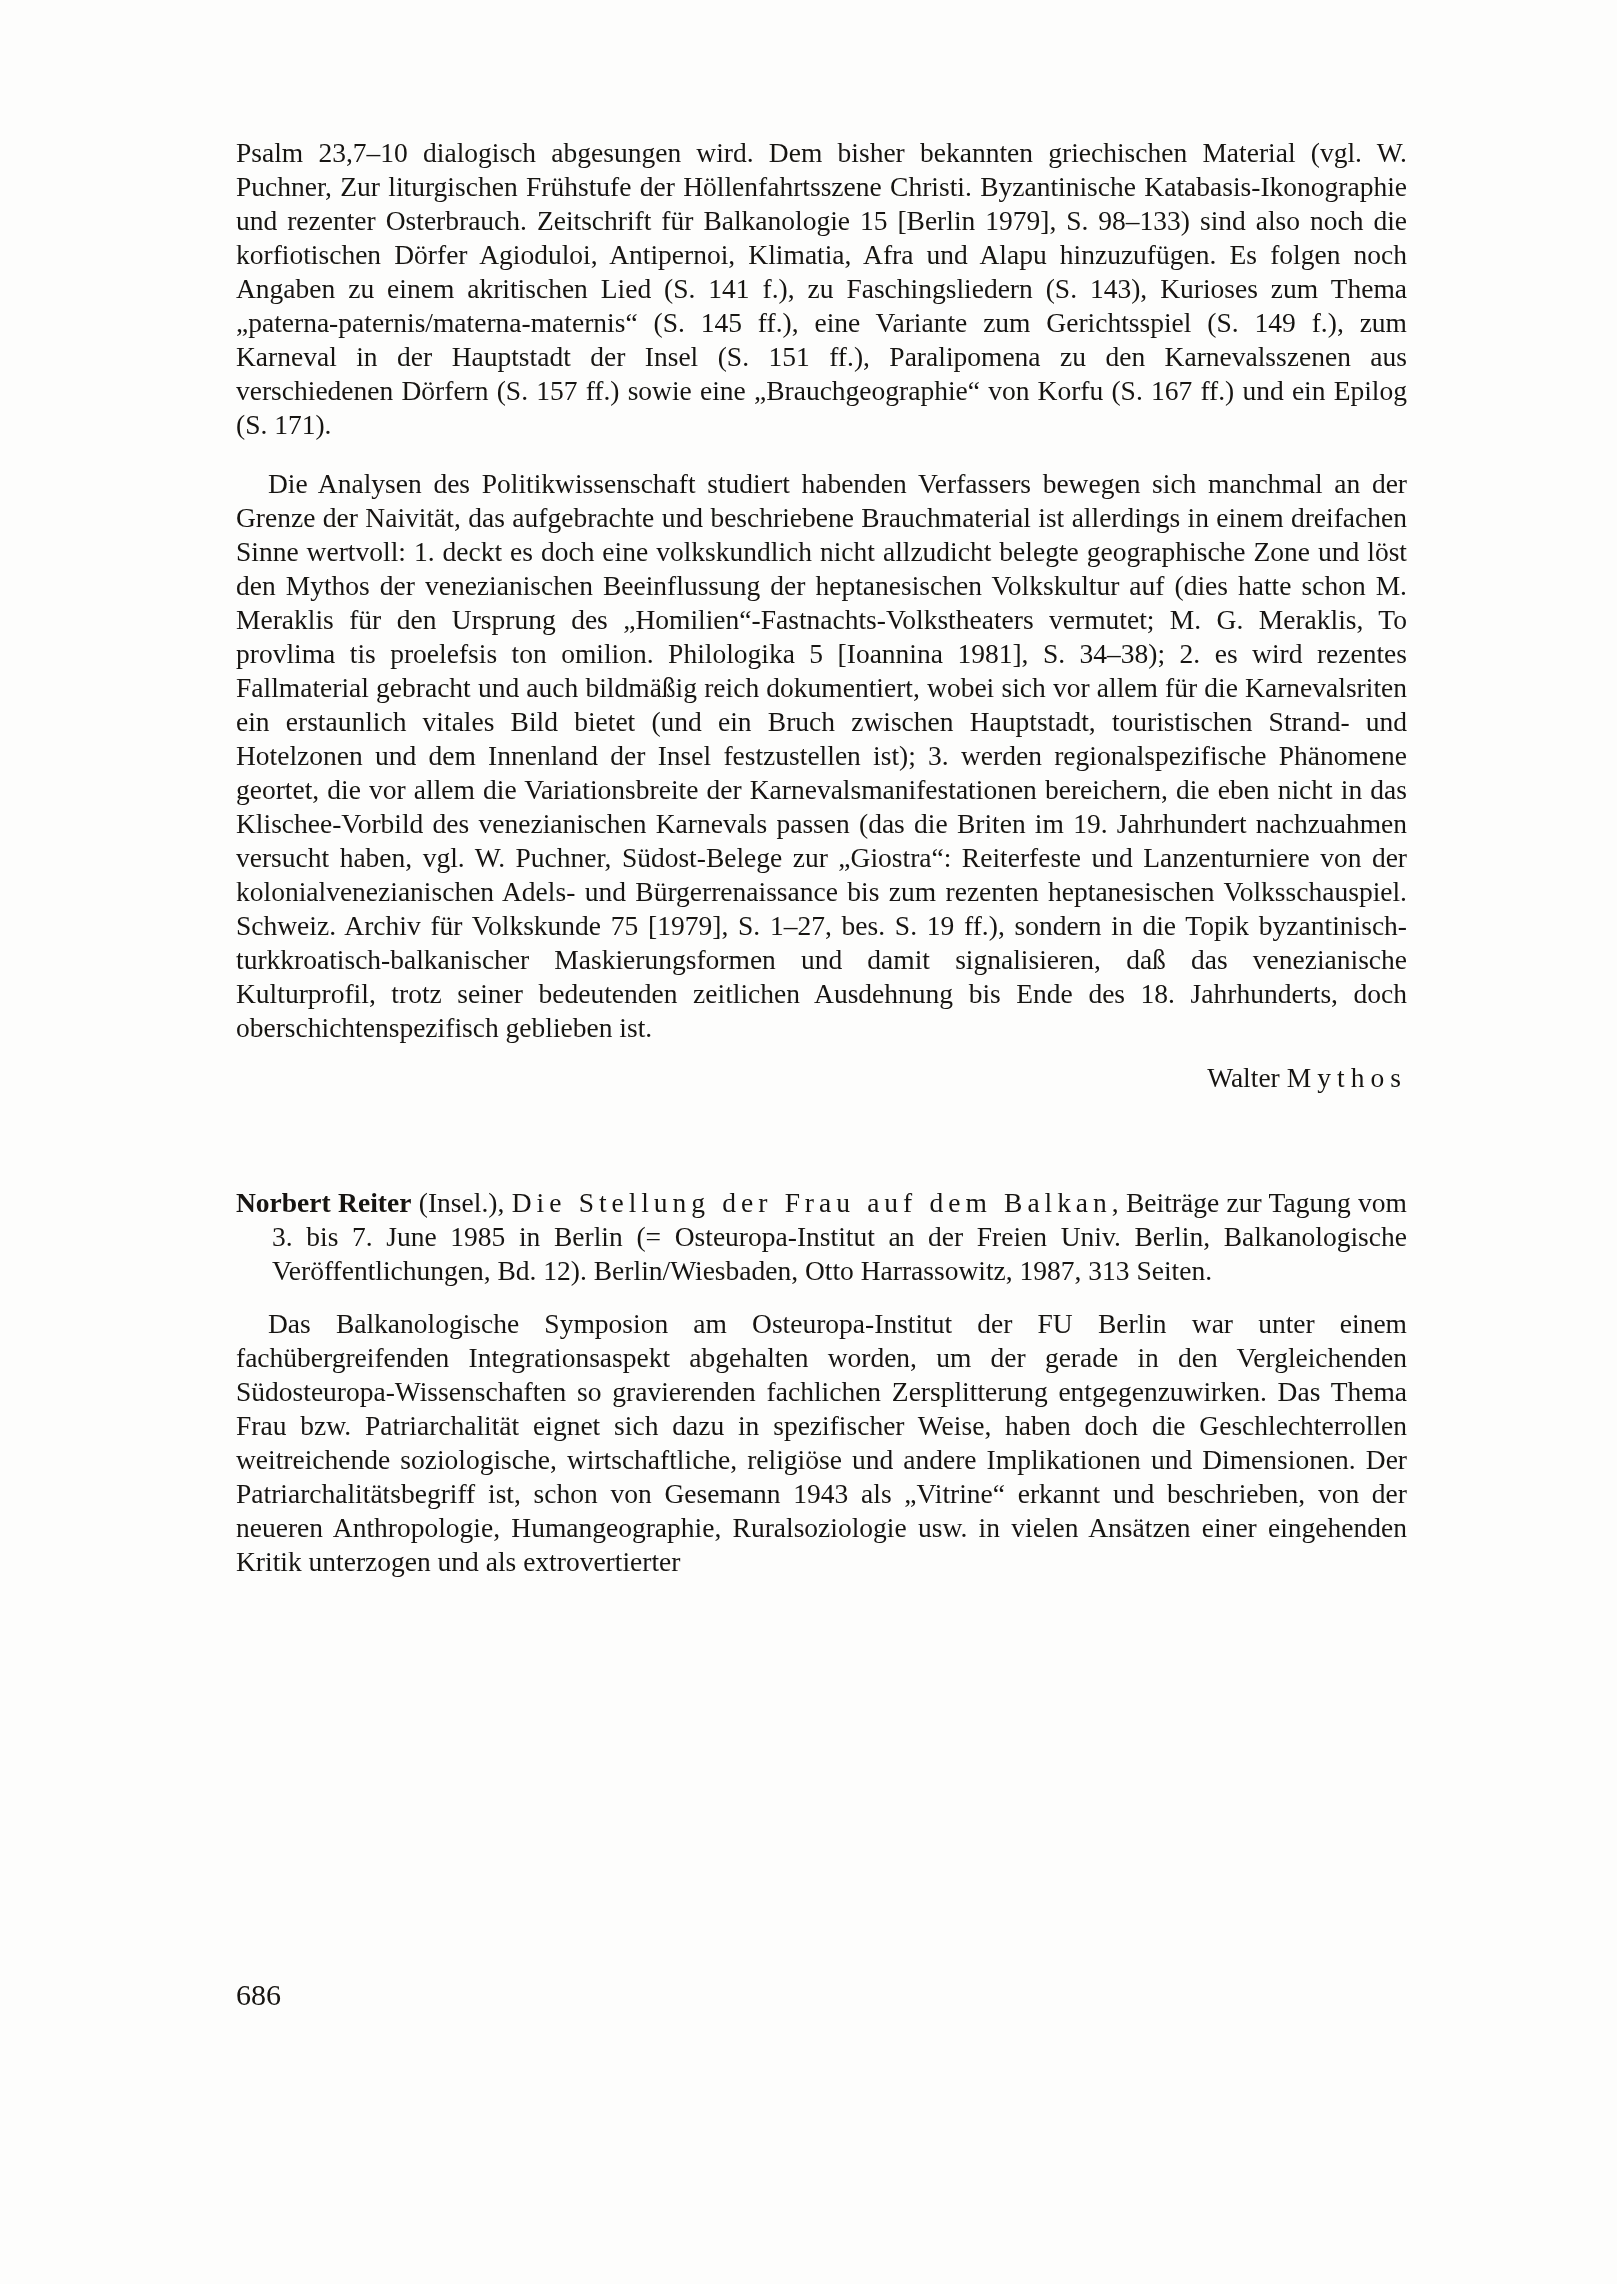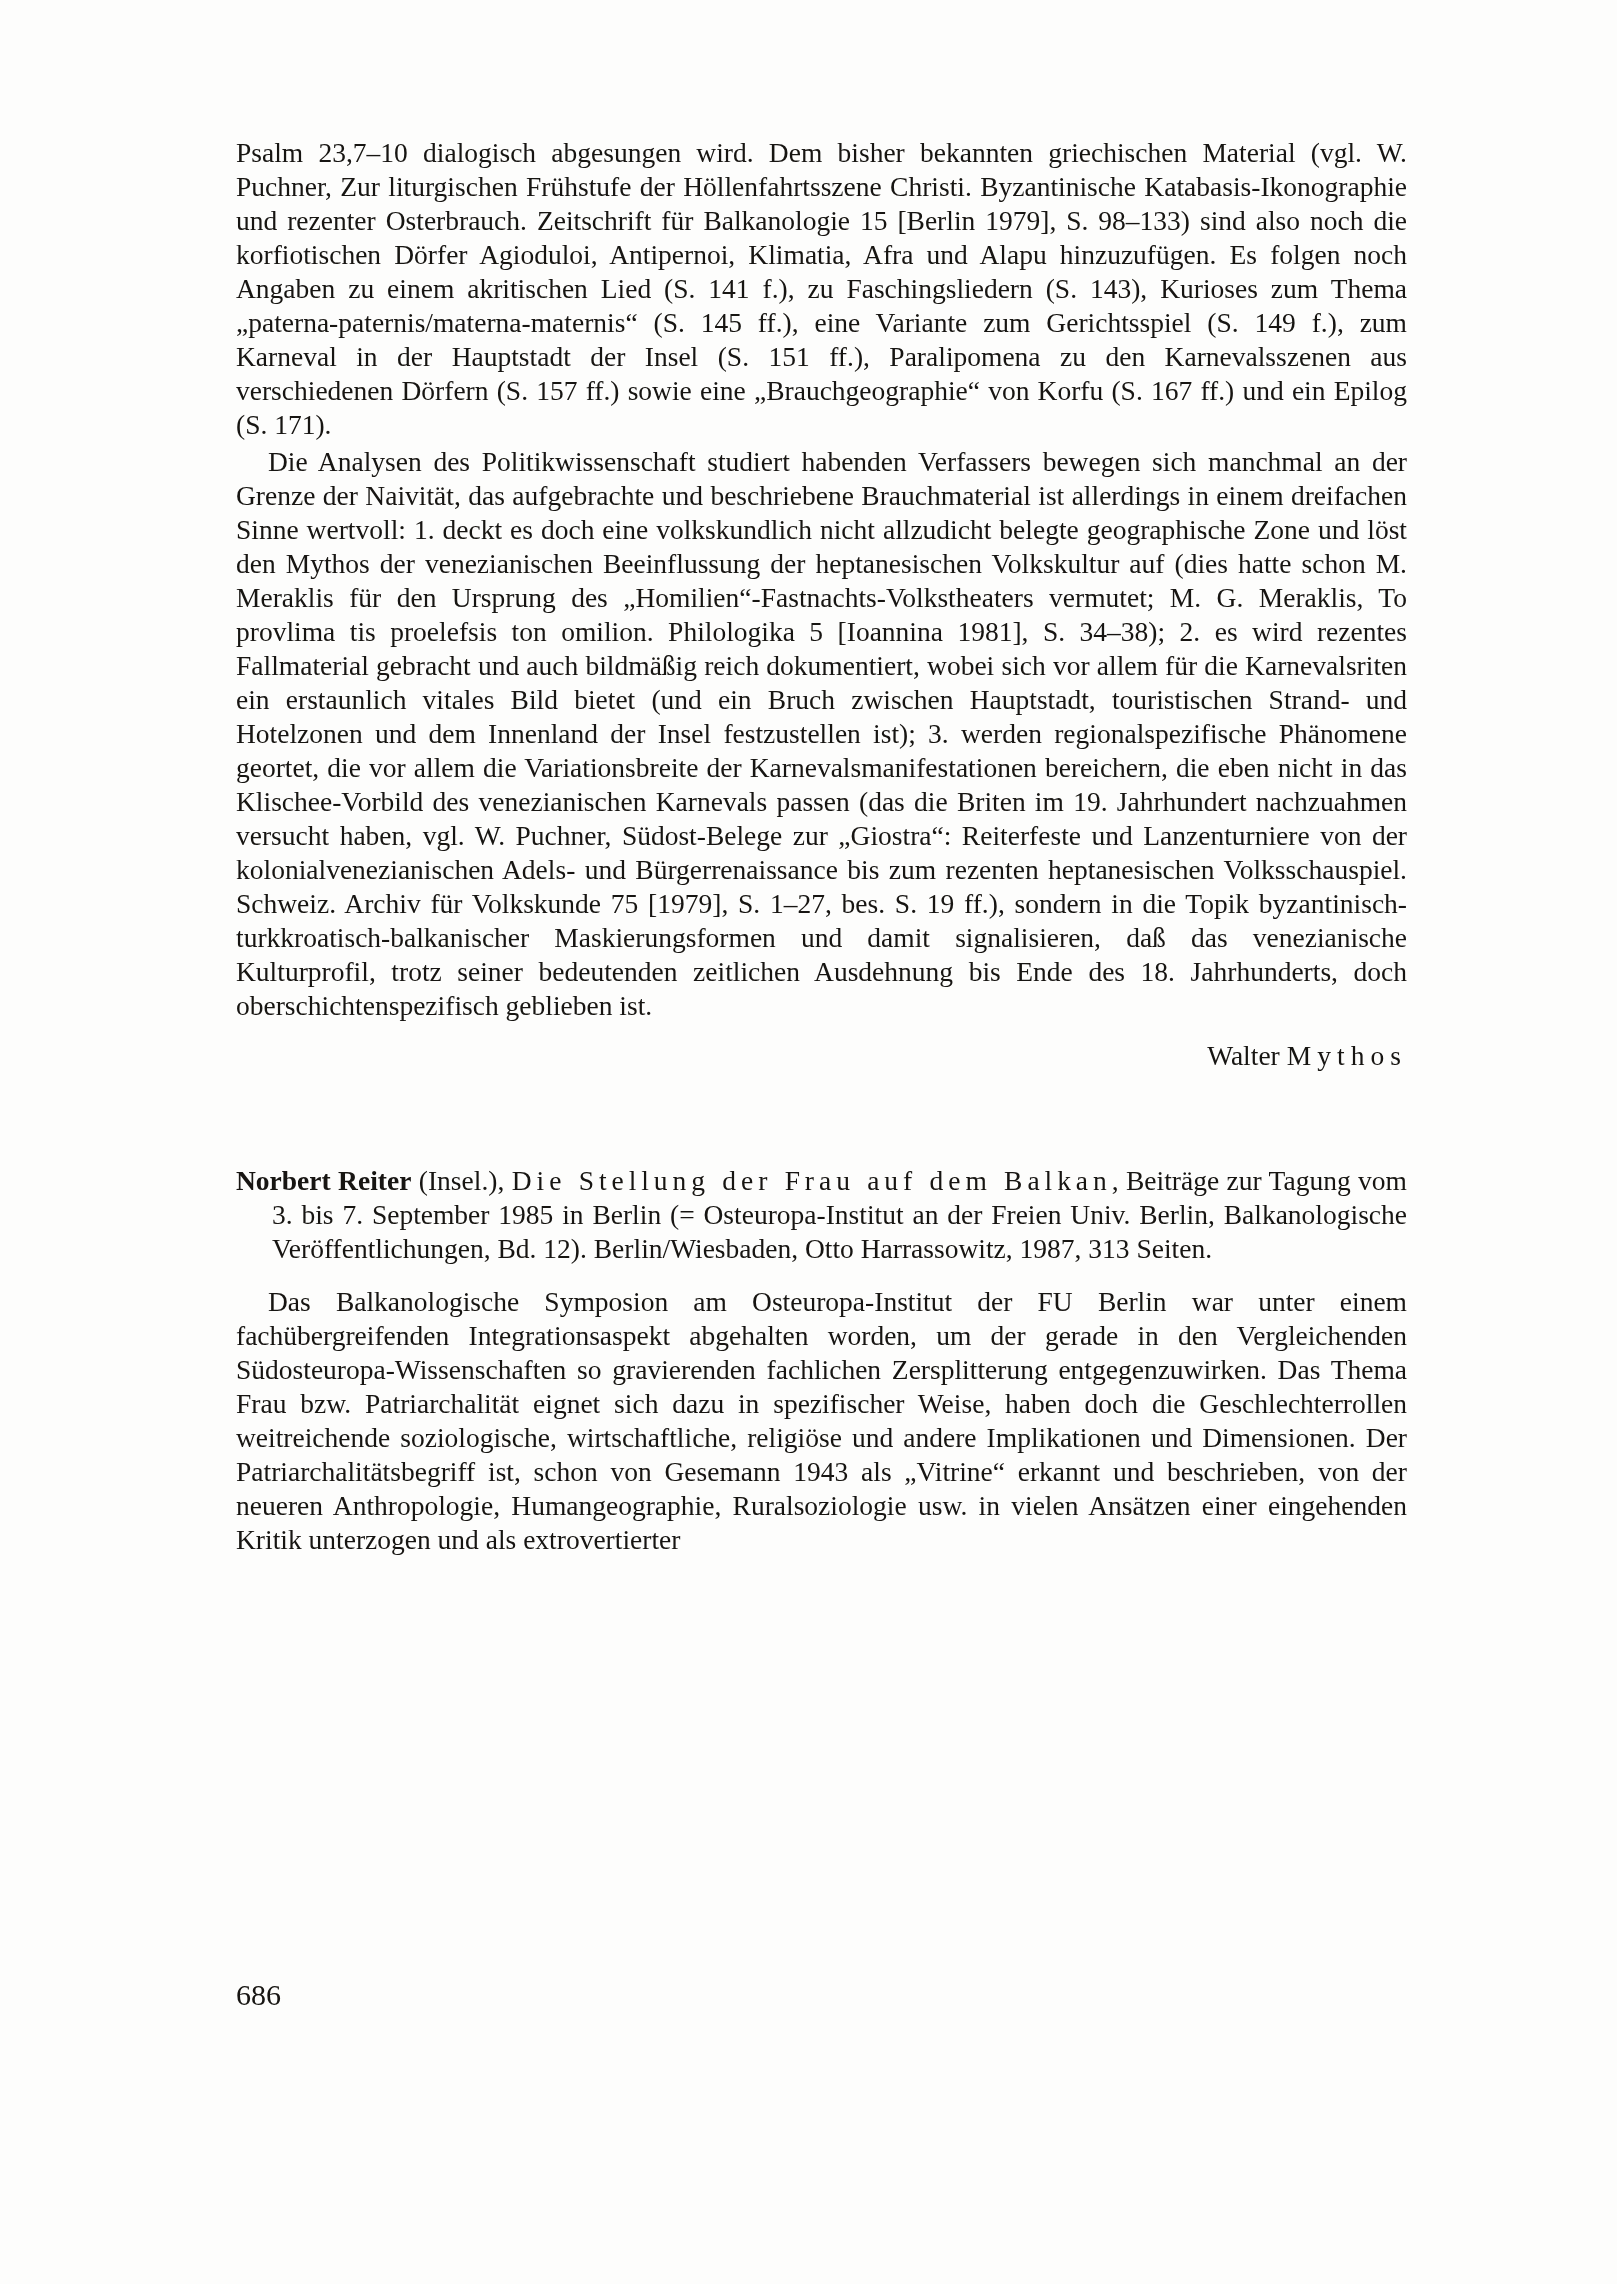--- a/index.html
+++ b/index.html
@@ -27,21 +27,21 @@
     width: 1171px;
     font-size: 27.5px;
     line-height: 34px;
     text-align: justify;
     hyphens: auto;
   }
   .para {
     margin: 0 0 0 0;
   }
   .para + .para {
-    margin-top: 3px;
+    margin-top: 25px;
   }
   .indent {
     text-indent: 32px;
   }
   .signature {
     margin: 16px 0 0 0;
     text-align: right;
     text-indent: 0;
   }
   .spaced {
@@ -76,21 +76,21 @@
 <div class="page">
 
   <main class="text-block">
 
     <p class="para">Psalm 23,7–10 dialogisch abgesungen wird. Dem bisher bekannten griechischen Material (vgl. W. Puchner, Zur liturgischen Frühstufe der Höllenfahrtsszene Christi. Byzantinische Katabasis-Ikonographie und rezenter Osterbrauch. Zeitschrift für Balkanologie 15 [Berlin 1979], S. 98–133) sind also noch die korfiotischen Dörfer Agioduloi, Antipernoi, Klimatia, Afra und Alapu hinzuzufügen. Es folgen noch Angaben zu einem akritischen Lied (S. 141 f.), zu Faschingsliedern (S. 143), Kurioses zum Thema „paterna-paternis/materna-maternis“ (S. 145 ff.), eine Variante zum Gerichtsspiel (S. 149 f.), zum Karneval in der Hauptstadt der Insel (S. 151 ff.), Paralipomena zu den Karnevalsszenen aus verschiedenen Dörfern (S. 157 ff.) sowie eine „Brauchgeographie“ von Korfu (S. 167 ff.) und ein Epilog (S. 171).</p>
 
     <p class="para indent">Die Analysen des Politikwissenschaft studiert habenden Verfassers bewegen sich manchmal an der Grenze der Naivität, das aufgebrachte und beschriebene Brauchmaterial ist allerdings in einem dreifachen Sinne wertvoll: 1. deckt es doch eine volkskundlich nicht allzudicht belegte geographische Zone und löst den Mythos der venezianischen Beeinflussung der heptanesischen Volkskultur auf (dies hatte schon M. Meraklis für den Ursprung des „Homilien“-Fastnachts-Volkstheaters vermutet; M. G. Meraklis, To provlima tis proelefsis ton omilion. Philologika 5 [Ioannina 1981], S. 34–38); 2. es wird rezentes Fallmaterial gebracht und auch bildmäßig reich dokumentiert, wobei sich vor allem für die Karnevalsriten ein erstaunlich vitales Bild bietet (und ein Bruch zwischen Hauptstadt, touristischen Strand- und Hotelzonen und dem Innenland der Insel festzustellen ist); 3. werden regionalspezifische Phänomene geortet, die vor allem die Variationsbreite der Karnevalsmanifestationen bereichern, die eben nicht in das Klischee-Vorbild des venezianischen Karnevals passen (das die Briten im 19. Jahrhundert nachzuahmen versucht haben, vgl. W. Puchner, Südost-Belege zur „Giostra“: Reiterfeste und Lanzenturniere von der kolonialvenezianischen Adels- und Bürgerrenaissance bis zum rezenten heptanesischen Volksschauspiel. Schweiz. Archiv für Volkskunde 75 [1979], S. 1–27, bes. S. 19 ff.), sondern in die Topik byzantinisch-turkkroatisch-balkanischer Maskierungsformen und damit signalisieren, daß das venezianische Kulturprofil, trotz seiner bedeutenden zeitlichen Ausdehnung bis Ende des 18. Jahrhunderts, doch oberschichtenspezifisch geblieben ist.</p>
 
     <p class="signature"><span>Walter</span> <span class="spaced">Mythos</span></p>
 
-    <p class="review-heading"><span class="bold">Norbert Reiter</span><span> (Insel.), </span><span class="spaced-title">Die Stellung der Frau auf dem Balkan</span><span>, Beiträge zur Tagung vom 3. bis 7. September 1985 in Berlin (= Osteuropa-Institut an der Freien Univ. Berlin, Balkanologische Veröffentlichungen, Bd. 12). Berlin/Wiesbaden, Otto Harrassowitz, 1987, 313 Seiten.</span></p>
+    <p class="review-heading"><span class="bold">Norbert Reiter</span><span> (Insel.), </span><span class="spaced-title">Die Stellung der Frau auf dem Balkan</span><span>, Beiträge zur Tagung vom 3. bis 7. June 1985 in Berlin (= Osteuropa-Institut an der Freien Univ. Berlin, Balkanologische Veröffentlichungen, Bd. 12). Berlin/Wiesbaden, Otto Harrassowitz, 1987, 313 Seiten.</span></p>
 
     <p class="para indent after-heading">Das Balkanologische Symposion am Osteuropa-Institut der FU Berlin war unter einem fachübergreifenden Integrationsaspekt abgehalten worden, um der gerade in den Vergleichenden Südosteuropa-Wissenschaften so gravierenden fachlichen Zersplitterung entgegenzuwirken. Das Thema Frau bzw. Patriarchalität eignet sich dazu in spezifischer Weise, haben doch die Geschlechterrollen weitreichende soziologische, wirtschaftliche, religiöse und andere Implikationen und Dimensionen. Der Patriarchalitätsbegriff ist, schon von Gesemann 1943 als „Vitrine“ erkannt und beschrieben, von der neueren Anthropologie, Humangeographie, Ruralsoziologie usw. in vielen Ansätzen einer eingehenden Kritik unterzogen und als extrovertierter</p>
 
   </main>
 
   <div class="page-number">686</div>
 
 </div>
 
 

